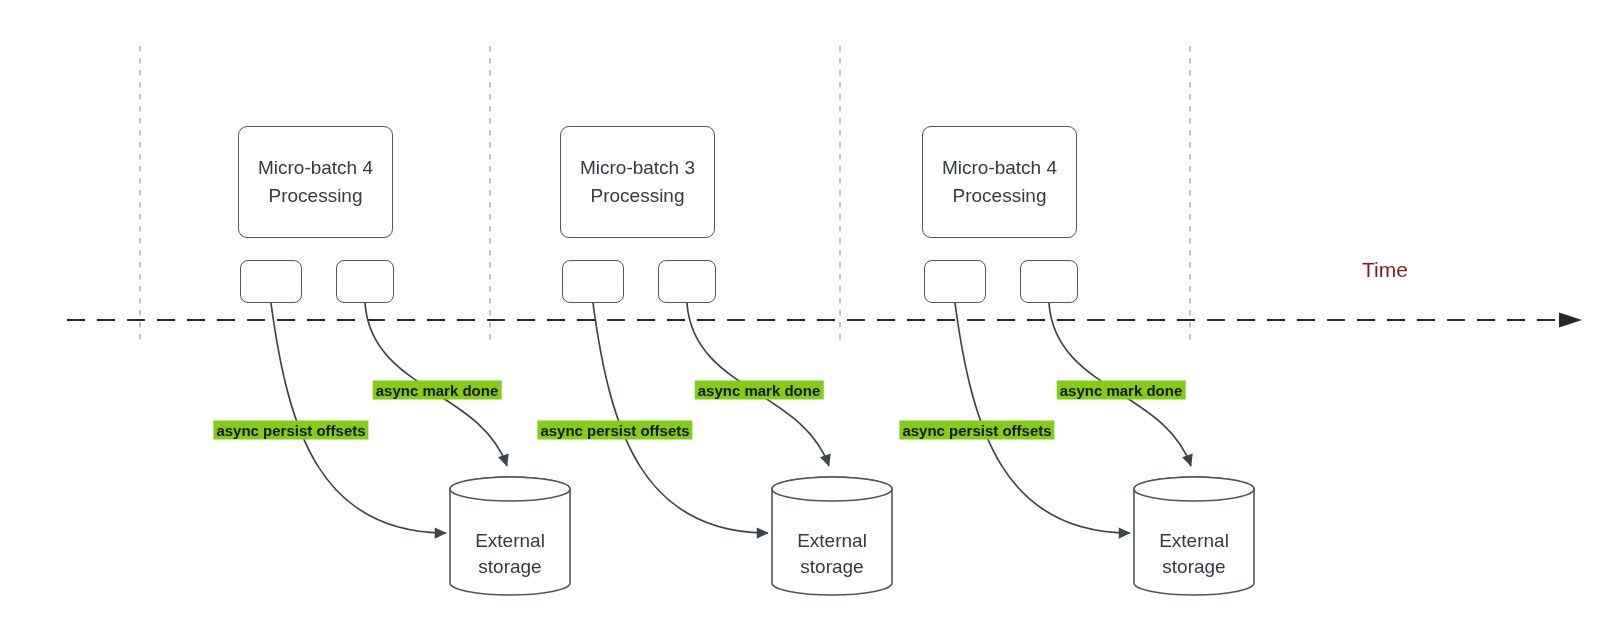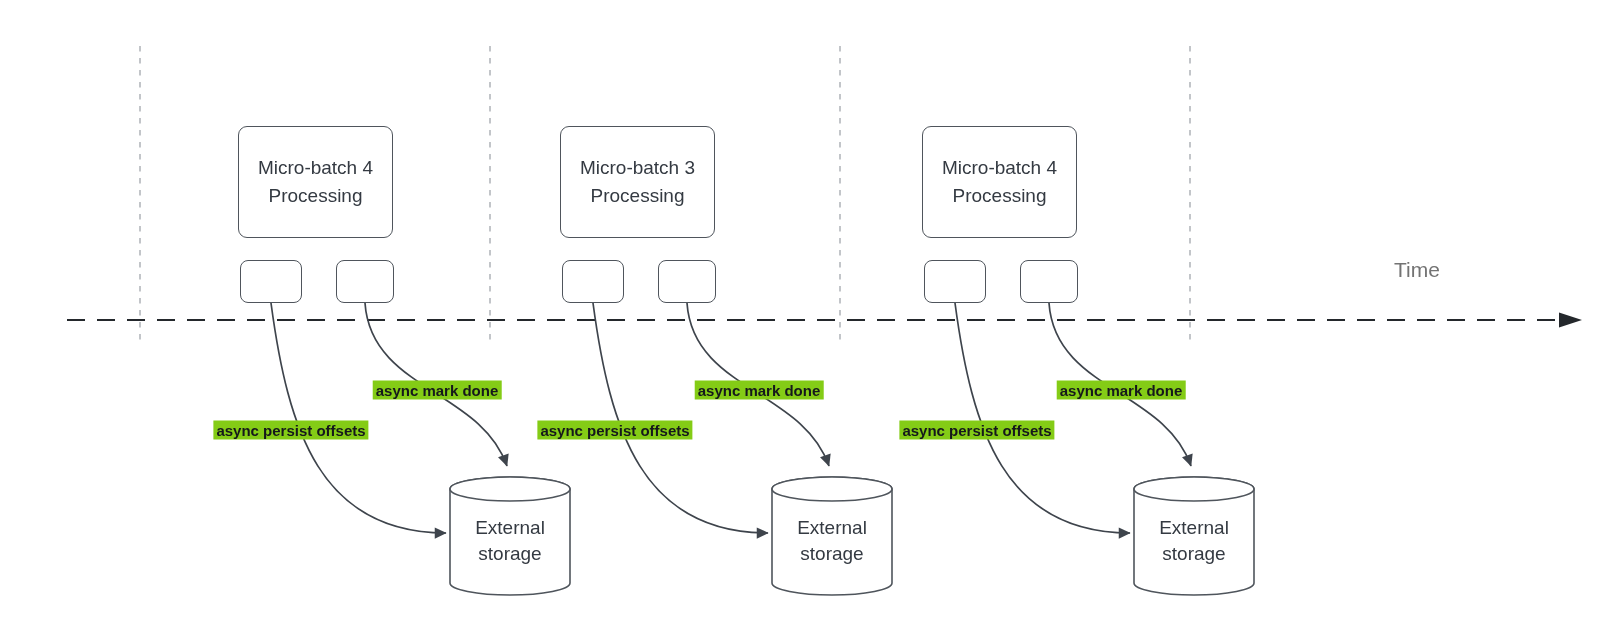--- a/index.html
+++ b/index.html
@@ -55,32 +55,32 @@
     white-space: nowrap;
   }
   .storage-label {
     position: absolute;
     transform: translate(-50%, -50%);
     font-size: 19px;
     line-height: 26px;
     color: #343a42;
     text-align: center;
     white-space: nowrap;
+    margin-top: 13px;
   }
   .storage-label span { display: block; }
   .main-box span { display: block; }
   .time-label {
     position: absolute;
     left: 1385px;
     top: 270px;
     transform: translate(-50%, -50%);
     font-size: 21px;
-    color: #737373;
+    color: #7f1d1d;
     white-space: nowrap;
-    margin-left: 32px;
   }
 </style>
 </head>
 <body>
 
 <div class="canvas">
 
   <svg class="bg-svg" width="1600" height="642" viewBox="0 0 1600 642">
     <defs>
       <marker id="ah" viewBox="0 0 12 12" refX="10.5" refY="6" markerWidth="15" markerHeight="15" markerUnits="userSpaceOnUse" orient="auto">

